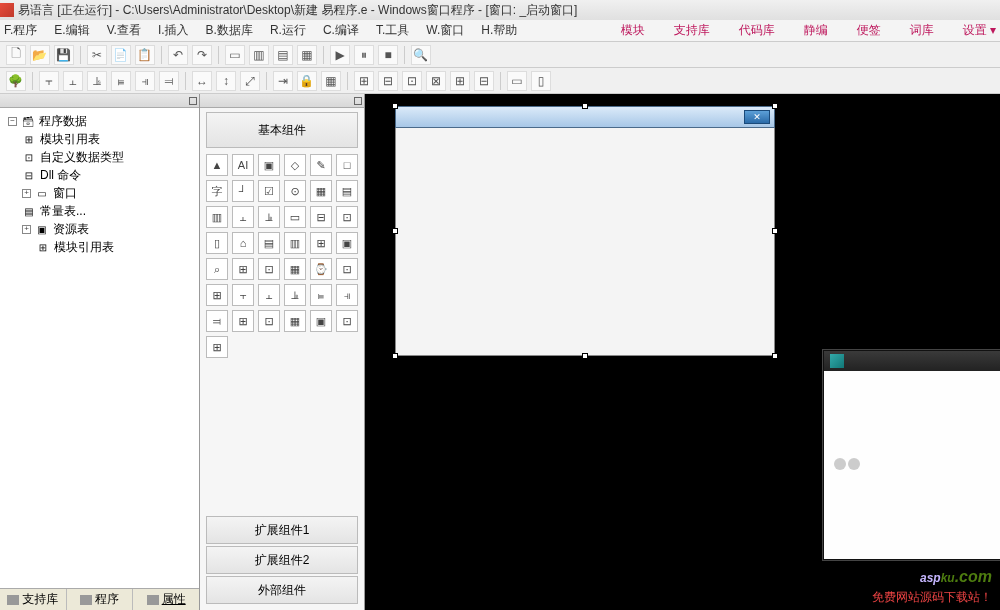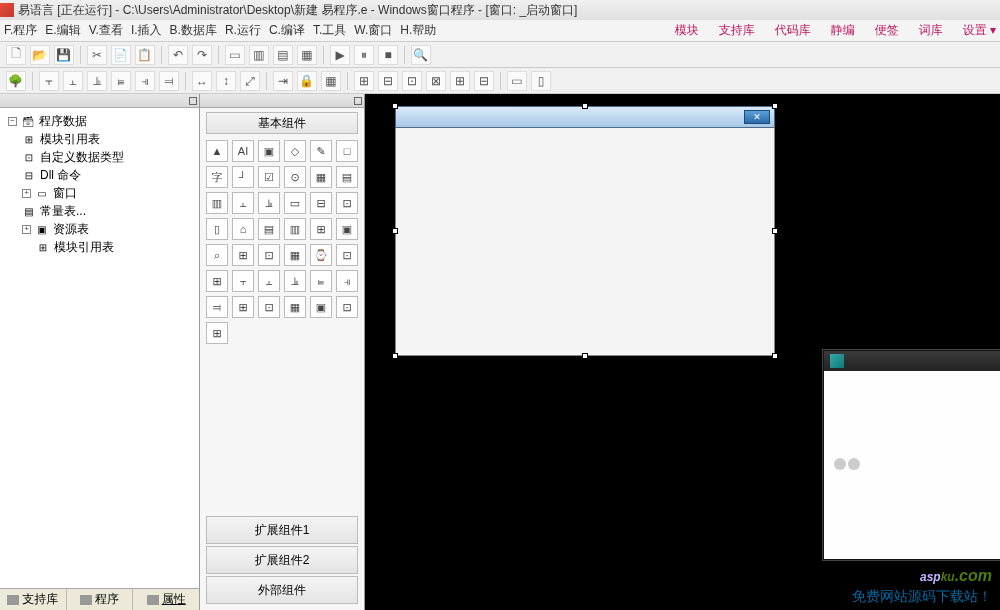--- a/index.html
+++ b/index.html
@@ -1,20 +1,20 @@
 <!DOCTYPE html>
 <html><head>
 <meta charset="utf-8">
 <style>
 * { margin: 0; padding: 0; box-sizing: border-box; font-family: "Microsoft YaHei", SimSun, Arial, sans-serif; font-size: 12px; }
 body { width: 1000px; height: 610px; background: #000; overflow: hidden; position: relative; }
 .titlebar { height: 20px; background: linear-gradient(#f0f0f0,#e0e0e0); display: flex; align-items: center; padding-left: 0; }
 .titlebar .app-icon { width: 14px; height: 14px; background: linear-gradient(135deg,#e74c3c,#c0392b); margin-right: 4px; }
 .titlebar span { white-space: nowrap; color: #333; }
-.menubar { height: 22px; background: #f4f4f4; border-bottom: 1px solid #ccc; display: flex; align-items: center; padding: 0 4px; gap: 8px; }
+.menubar { height: 22px; background: #f4f4f4; border-bottom: 1px solid #ccc; display: flex; align-items: center; padding: 0 4px; gap: 17px; }
 .menubar .menu { color: #333; cursor: default; }
 .menubar .spacer { flex: 1; }
 .menubar .rmenu { color: #be185d; margin-left: 12px; cursor: default; }
 .toolbar1,.toolbar2 { height: 26px; background: #f0f0f0; border-bottom: 1px solid #ccc; display: flex; align-items: center; padding: 0 6px; gap: 4px; }
 .tbtn { width: 20px; height: 20px; border: 1px solid transparent; display: flex; align-items: center; justify-content: center; cursor: default; color: #555; background: #fafafa; border-color: #ddd; }
 .tsep { width: 1px; height: 18px; background: #ccc; margin: 0 2px; }
 .workspace { display: flex; height: calc(610px - 20px - 22px - 26px - 26px); }
 .left-panel { width: 200px; background: #fff; border-right: 1px solid #999; display: flex; flex-direction: column; }
 .panel-header { height: 14px; background: linear-gradient(#e8e8e8,#d8d8d8); border-bottom: 1px solid #aaa; display: flex; align-items: center; justify-content: flex-end; padding-right: 2px; }
 .panel-header .pin { width: 8px; height: 8px; border: 1px solid #666; }
@@ -22,21 +22,21 @@
 .tree .node { display: flex; align-items: center; gap: 4px; height: 18px; padding-left: 4px; }
 .tree .node.l1 { padding-left: 18px; }
 .tree .node.l2 { padding-left: 32px; }
 .tree .exp { width: 9px; height: 9px; border: 1px solid #888; display: inline-flex; align-items: center; justify-content: center; font-size: 8px; line-height: 1; color: #444; }
 .tree .ticon { width: 14px; height: 12px; display: inline-flex; align-items: center; justify-content: center; font-size: 10px; }
 .left-tabs { height: 22px; border-top: 1px solid #aaa; display: flex; background: #ece9d8; }
 .left-tab { flex: 1; display: flex; align-items: center; justify-content: center; gap: 3px; border-right: 1px solid #bbb; cursor: default; font-size: 11px; }
 .left-tab:last-child { border-right: none; text-decoration: underline; }
 .left-tab .ticon2 { width: 12px; height: 10px; background: #999; }
 .mid-panel { width: 165px; background: #f6f6f6; border-right: 1px solid #999; display: flex; flex-direction: column; }
-.comp-header { height: 22px; background: linear-gradient(#f4f4f4,#e4e4e4); border: 1px solid #bbb; margin: 4px 6px 0 6px; display: flex; align-items: center; justify-content: center; cursor: default; }
+.comp-header { height: 36px; background: linear-gradient(#f4f4f4,#e4e4e4); border: 1px solid #bbb; margin: 4px 6px 0 6px; display: flex; align-items: center; justify-content: center; cursor: default; }
 .comp-grid { flex: 1; padding: 6px; display: grid; grid-template-columns: repeat(6, 22px); grid-auto-rows: 22px; gap: 4px 4px; align-content: start; }
 .comp { width: 22px; height: 22px; border: 1px solid #bbb; background: #fff; display: flex; align-items: center; justify-content: center; font-size: 11px; color: #444; cursor: default; overflow: hidden; }
 .comp-bottom { padding: 0 6px 6px 6px; display: flex; flex-direction: column; gap: 2px; }
 .comp-tab { height: 28px; background: linear-gradient(#f4f4f4,#e4e4e4); border: 1px solid #bbb; display: flex; align-items: center; justify-content: center; cursor: default; font-size: 11px; }
 .design-area { flex: 1; background: #000; position: relative; }
 .design-window { position: absolute; left: 30px; top: 12px; width: 380px; height: 250px; }
 .dw-titlebar { height: 22px; background: linear-gradient(#dbeaf9,#a7c7e7); border: 1px solid #4a6a8a; display: flex; align-items: center; justify-content: flex-end; padding: 0 4px; }
 .dw-close { width: 26px; height: 14px; background: linear-gradient(#5da0d8,#2a6aa8); border: 1px solid #1a4a7a; display: flex; align-items: center; justify-content: center; color: #fff; font-size: 9px; cursor: default; }
 .dw-body { height: calc(100% - 22px); background: #f4f4f4; border: 1px solid #888; border-top: none; background-image: radial-gradient(#888 0.6px, transparent 0.6px); background-size: 8px 8px; }
 .sel-handle { position: absolute; width: 6px; height: 6px; background: #fff; border: 1px solid #000; }
@@ -44,21 +44,21 @@
 .pw-titlebar { height: 20px; background: linear-gradient(#3a3a3a,#222); display: flex; align-items: center; justify-content: space-between; padding: 0 6px; }
 .pw-icon { width: 14px; height: 14px; background: linear-gradient(135deg,#3aa,#177); }
 .pw-body { height: calc(100% - 20px); background: #fefefe; }
 .orbs { position: absolute; right: 140px; bottom: 140px; display: flex; gap: 2px; }
 .orb { width: 12px; height: 12px; border-radius: 50%; background: #ccc; }
 .watermark { position: absolute; right: 8px; bottom: 4px; color: #fff; font-size: 14px; text-align: right; }
 .watermark .brand { font-size: 30px; font-weight: bold; font-style: italic; }
 .watermark .brand .red { color: #c4b5fd; margin-left: 36px; }
 .watermark .brand .white { color: #4d7c0f; }
 .watermark .brand .sm { font-size: 16px; }
-.watermark .tag { font-size: 14px; color: #0369a1; }
+.watermark .tag { font-size: 12px; color: #ef4444; }
 </style>
 </head>
 <body>
 
 <div class="titlebar">
   <div class="app-icon"></div>
   <span>易语言 [正在运行] - C:\Users\Administrator\Desktop\新建 易程序.e - Windows窗口程序 - [窗口: _启动窗口]</span>
 </div>
 
 <div class="menubar">

